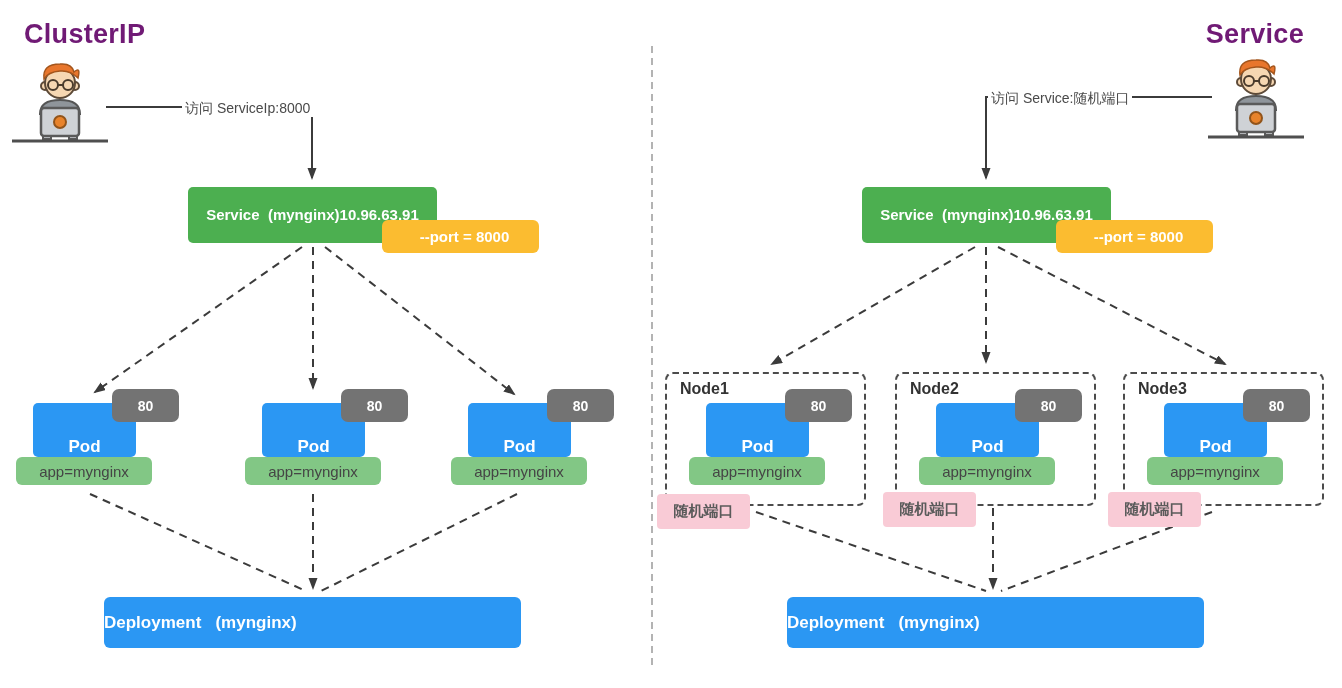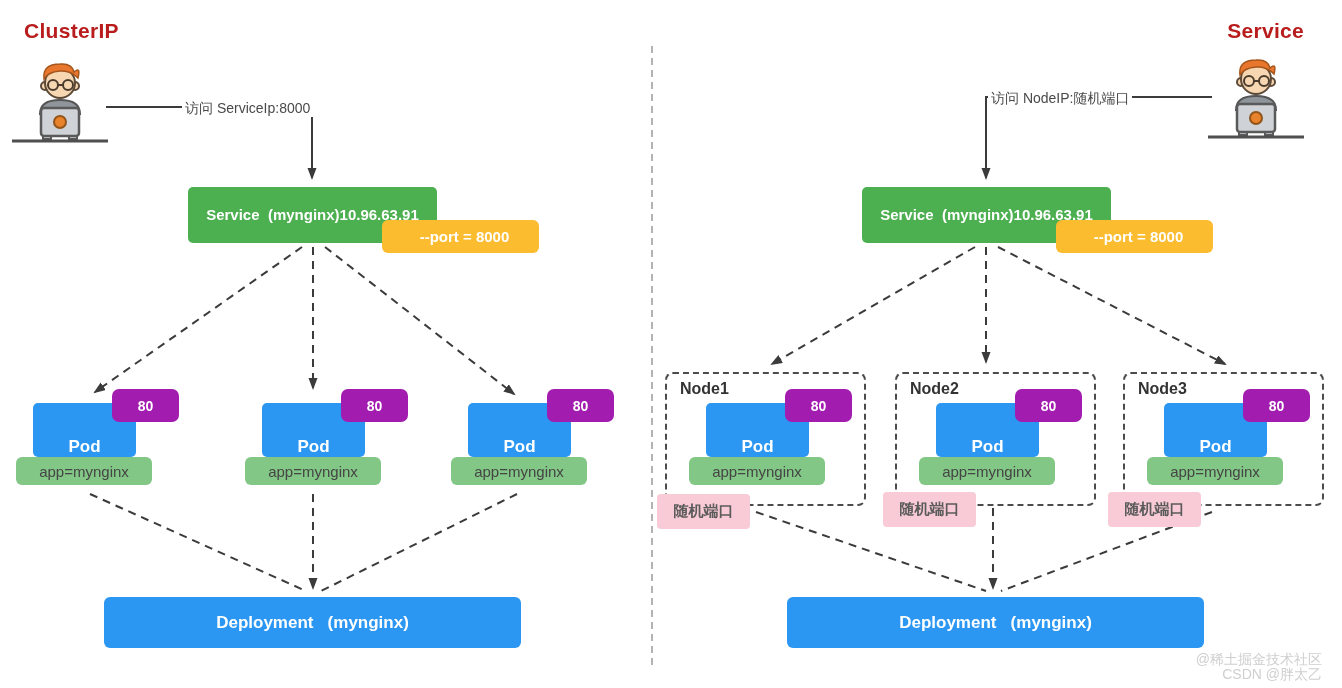--- a/index.html
+++ b/index.html
@@ -1,21 +1,21 @@
 <!DOCTYPE html>
 <html><head>
 <meta charset="utf-8">
 <style>
   html,body{margin:0;padding:0;background:#fff;}
   .canvas{
     position:relative;width:1342px;height:688px;background:#ffffff;overflow:hidden;
     font-family:"Liberation Sans", sans-serif;color:#333;
   }
   .lines{position:absolute;left:0;top:0;width:1342px;height:688px;}
-  .title{position:absolute;top:19px;font-size:21px;font-weight:bold;color:#b91c1c;letter-spacing:.3px;}
+  .title{position:absolute;top:19px;font-size:27px;font-weight:bold;color:#701a75;letter-spacing:.3px;}
   .title.left{left:24px;}
   .title.right{right:38px;}
   .person{position:absolute;width:100px;height:88px;}
   .person.left{left:10px;top:58px;}
   .person.right{left:1206px;top:54px;}
   .access-label{
     position:absolute;background:#fff;padding:0 3px;font-size:14px;color:#4a4a4a;
     white-space:pre;line-height:18px;
   }
   .service-box{
@@ -28,38 +28,38 @@
     position:absolute;width:149px;height:33px;background:#fbbc30;border-radius:6px;
     display:flex;align-items:center;justify-content:center;color:#fff;font-weight:bold;font-size:15px;padding-left:8px;
   }
   .pod-group{position:absolute;width:164px;height:103px;}
   .pod-box{
     position:absolute;left:17px;top:14px;width:103px;height:54px;background:#2b97f3;border-radius:5px;
     display:flex;align-items:flex-end;justify-content:center;box-sizing:border-box;
     color:#fff;font-weight:bold;font-size:17px;
   }
   .pod-port{
-    position:absolute;left:96px;top:0;width:67px;height:33px;background:#a21caf;border-radius:7px;
+    position:absolute;left:96px;top:0;width:67px;height:33px;background:#737373;border-radius:7px;
     display:flex;align-items:center;justify-content:center;color:#fff;font-weight:bold;font-size:14px;
   }
   .pod-selector{
     position:absolute;left:0;top:68px;width:136px;height:28px;background:#82c785;border-radius:6px;
     display:flex;align-items:center;justify-content:center;color:#454545;font-size:15px;
   }
   .node-box{
     position:absolute;width:197px;height:130px;border:2px dashed #4c4c4c;border-radius:8px;background:transparent;
   }
   .node-label{position:absolute;left:13px;top:6px;font-size:16px;font-weight:bold;color:#333;}
   .pink-badge{
     position:absolute;width:93px;height:35px;background:#f9cbd6;border-radius:4px;
     display:flex;align-items:center;justify-content:center;color:#5b5b5b;font-weight:bold;font-size:15px;
   }
   .deployment-box{
     position:absolute;width:417px;height:51px;background:#2b97f3;border-radius:6px;
-    display:flex;align-items:center;justify-content:center;color:#fff;font-weight:bold;font-size:17px;
+    display:flex;align-items:center;justify-content:flex-start;color:#fff;font-weight:bold;font-size:17px;
   }
   .deployment-box .pre{white-space:pre;}
   .watermark{
     position:absolute;right:20px;bottom:6px;text-align:right;color:#cfcfcf;line-height:15px;font-size:14px;
   }
   .watermark div{white-space:pre;}
 </style>
 </head>
 <body>
 
@@ -124,21 +124,21 @@
     <circle cx="58" cy="27" r="5" fill="none" stroke="#4a3b2c" stroke-width="2"></circle>
     <line x1="48" y1="27" x2="53" y2="27" stroke="#4a3b2c" stroke-width="2"></line>
     <rect x="33" y="74" width="8" height="7" fill="#cfd2d6" stroke="#5a5a5a" stroke-width="2"></rect>
     <rect x="59" y="74" width="8" height="7" fill="#cfd2d6" stroke="#5a5a5a" stroke-width="2"></rect>
     <rect x="31" y="50" width="38" height="28" rx="3" fill="#cfd2d6" stroke="#5a5a5a" stroke-width="2.5"></rect>
     <circle cx="50" cy="64" r="6" fill="#e8832b" stroke="#92541a" stroke-width="2"></circle>
     <line x1="2" y1="83" x2="98" y2="83" stroke="#4f4f4f" stroke-width="3"></line>
   </svg>
 
   <div class="access-label" style="left:182px;top:99px;">访问 ServiceIp:8000</div>
-  <div class="access-label" style="left:988px;top:89px;">访问 NodeIP:随机端口</div>
+  <div class="access-label" style="left:988px;top:89px;">访问 Service:随机端口</div>
 
   <div class="service-box" style="left:188px;top:187px;">
     <span class="pre">Service  (mynginx)</span>
     <span>10.96.63.91</span>
   </div>
   <div class="port-badge" style="left:382px;top:220px;">--port = 8000</div>
 
   <div class="service-box" style="left:862px;top:187px;">
     <span class="pre">Service  (mynginx)</span>
     <span>10.96.63.91</span>
@@ -203,18 +203,14 @@
   </div>
   <div class="pink-badge" style="left:1108px;top:492px;">随机端口</div>
 
   <div class="deployment-box" style="left:104px;top:597px;">
     <span class="pre">Deployment   (mynginx)</span>
   </div>
   <div class="deployment-box" style="left:787px;top:597px;">
     <span class="pre">Deployment   (mynginx)</span>
   </div>
 
-  <div class="watermark">
-    <div>@稀土掘金技术社区</div>
-    <div>CSDN @胖太乙</div>
-  </div>
 
 </div>
 
 </body></html>

